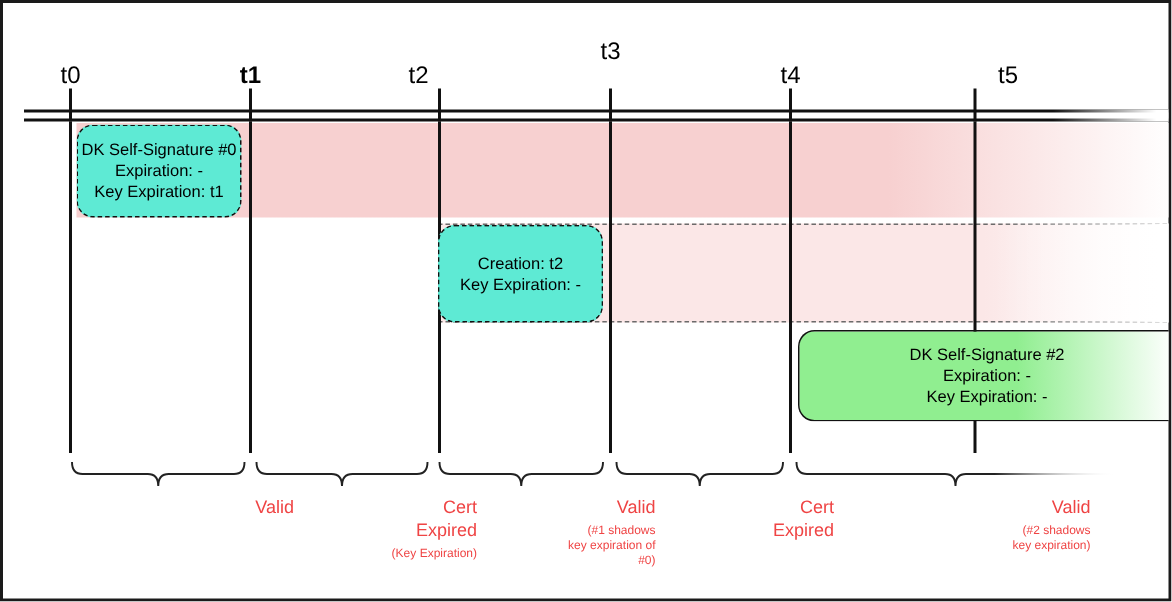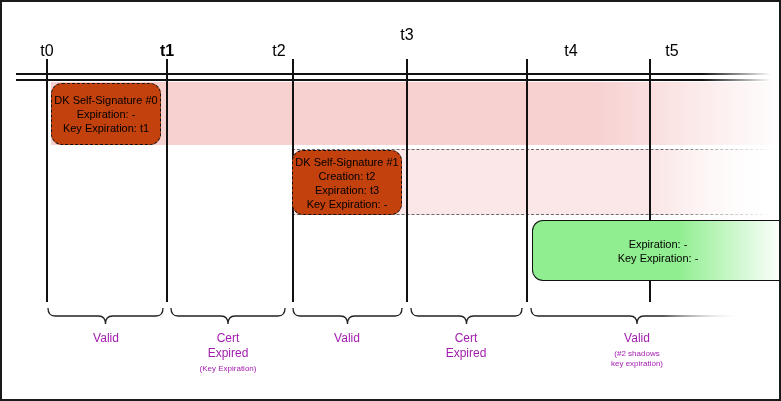--- a/index.html
+++ b/index.html
@@ -95,41 +95,41 @@
     align-items: center;
     justify-content: center;
     font-size: 11px;
     line-height: 14px;
     color: #000;
     text-align: center;
     padding: 3px 7px;
     white-space: nowrap;
   }
   .sigbox.dashed {
-    background: #c2410c;
+    background: #5eead4;
     border: 1.5px dashed #111;
   }
   .sigbox.solid-grad {
     background: linear-gradient(to right,
       #90ee90 0%, #90ee90 58%, #ffffff 100%);
     border: 1.5px solid #111;
     border-right: none;
     border-radius: 11px 0 0 11px;
   }
   .sigbox .line { display: block; }
   
   .brace-wrap {
     position: absolute;
   }
   .brace-wrap svg { display: block; overflow: visible; }
   .period-label {
     position: absolute;
-    text-align: center;
+    text-align: right;
     transform: translateX(-50%);
-    color: #a21caf;
+    color: #ef4444;
   }
   .period-main {
     font-size: 12px;
     line-height: 15px;
     white-space: pre-line;
   }
   .period-sub {
     font-size: 8px;
     line-height: 10px;
     margin-top: 3px;
@@ -159,45 +159,44 @@
       <div class="vline" style="left: 45px; top: 79px; height: 221px;"></div>
       <div class="tick-label" style="left: 165px; top: 40px; font-weight: bold;">t1</div>
       <div class="tick-stub" style="left: 165px; top: 57px; height: 22px;"></div>
       <div class="vline" style="left: 165px; top: 79px; height: 221px;"></div>
       <div class="tick-label" style="left: 277px; top: 40px;">t2</div>
       <div class="tick-stub" style="left: 291px; top: 57px; height: 22px;"></div>
       <div class="vline" style="left: 291px; top: 79px; height: 221px;"></div>
       <div class="tick-label" style="left: 405px; top: 24px;">t3</div>
       <div class="tick-stub" style="left: 405px; top: 57px; height: 22px;"></div>
       <div class="vline" style="left: 405px; top: 79px; height: 221px;"></div>
-      <div class="tick-label" style="left: 525px; top: 40px; margin-left: 44px;">t4</div>
+      <div class="tick-label" style="left: 525px; top: 40px;">t4</div>
       <div class="tick-stub" style="left: 525px; top: 57px; height: 22px;"></div>
       <div class="vline" style="left: 525px; top: 79px; height: 221px;"></div>
       <div class="tick-label" style="left: 670px; top: 40px;">t5</div>
       <div class="tick-stub" style="left: 648px; top: 57px; height: 22px;"></div>
       <div class="vline" style="left: 648px; top: 79px; height: 221px;"></div>
     </div>
   <div id="boxes-layer">
       <div class="sigbox dashed" style="left: 49px; top: 81px; width: 110px; height: 62px;">
         <div>
           <span class="line">DK Self-Signature #0</span>
           <span class="line">Expiration: -</span>
           <span class="line">Key Expiration: t1</span>
         </div>
       </div>
       <div class="sigbox dashed" style="left: 290px; top: 148px; width: 110px; height: 65px;">
         <div>
-          <span class="line">DK Self-Signature #1</span>
           <span class="line">Creation: t2</span>
-          <span class="line">Expiration: t3</span>
           <span class="line">Key Expiration: -</span>
         </div>
       </div>
       <div class="sigbox solid-grad" style="left: 530px; top: 218px; width: 251px; height: 61px;">
         <div style="width: 155px; text-align: center;">
+          <span class="line">DK Self-Signature #2</span>
           <span class="line">Expiration: -</span>
           <span class="line">Key Expiration: -</span>
         </div>
       </div>
     </div>
   <div id="braces-layer">
       <div class="brace-wrap" style="left: 45px; top: 305px; width: 117px; height: 22px;">
         <svg width="117" height="22" viewBox="0 0 117 22">
           <path d="M 1,1 q 0,8 7,8 L 51.5,9 q 7,0 7,8 q 0,-8 7,-8 L 109,9 q 7,0 7,-8" fill="none" stroke="#222" stroke-width="1.3"></path>
         </svg>
@@ -215,20 +214,23 @@
 Expired</div>
         <div class="period-sub">(Key Expiration)</div>
       </div>
       <div class="brace-wrap" style="left: 290px; top: 305px; width: 111px; height: 22px;">
         <svg width="111" height="22" viewBox="0 0 111 22">
           <path d="M 1,1 q 0,8 7,8 L 48.5,9 q 7,0 7,8 q 0,-8 7,-8 L 103,9 q 7,0 7,-8" fill="none" stroke="#222" stroke-width="1.3"></path>
         </svg>
       </div>
       <div class="period-label" style="left: 345px; top: 329px; width: 180px;">
         <div class="period-main">Valid</div>
+        <div class="period-sub">(#1 shadows
+key expiration of
+#0)</div>
       </div>
       <div class="brace-wrap" style="left: 408px; top: 305px; width: 113px; height: 22px;">
         <svg width="113" height="22" viewBox="0 0 113 22">
           <path d="M 1,1 q 0,8 7,8 L 49.5,9 q 7,0 7,8 q 0,-8 7,-8 L 105,9 q 7,0 7,-8" fill="none" stroke="#222" stroke-width="1.3"></path>
         </svg>
       </div>
       <div class="period-label" style="left: 464px; top: 329px; width: 180px;">
         <div class="period-main">Cert
 Expired</div>
       </div>

